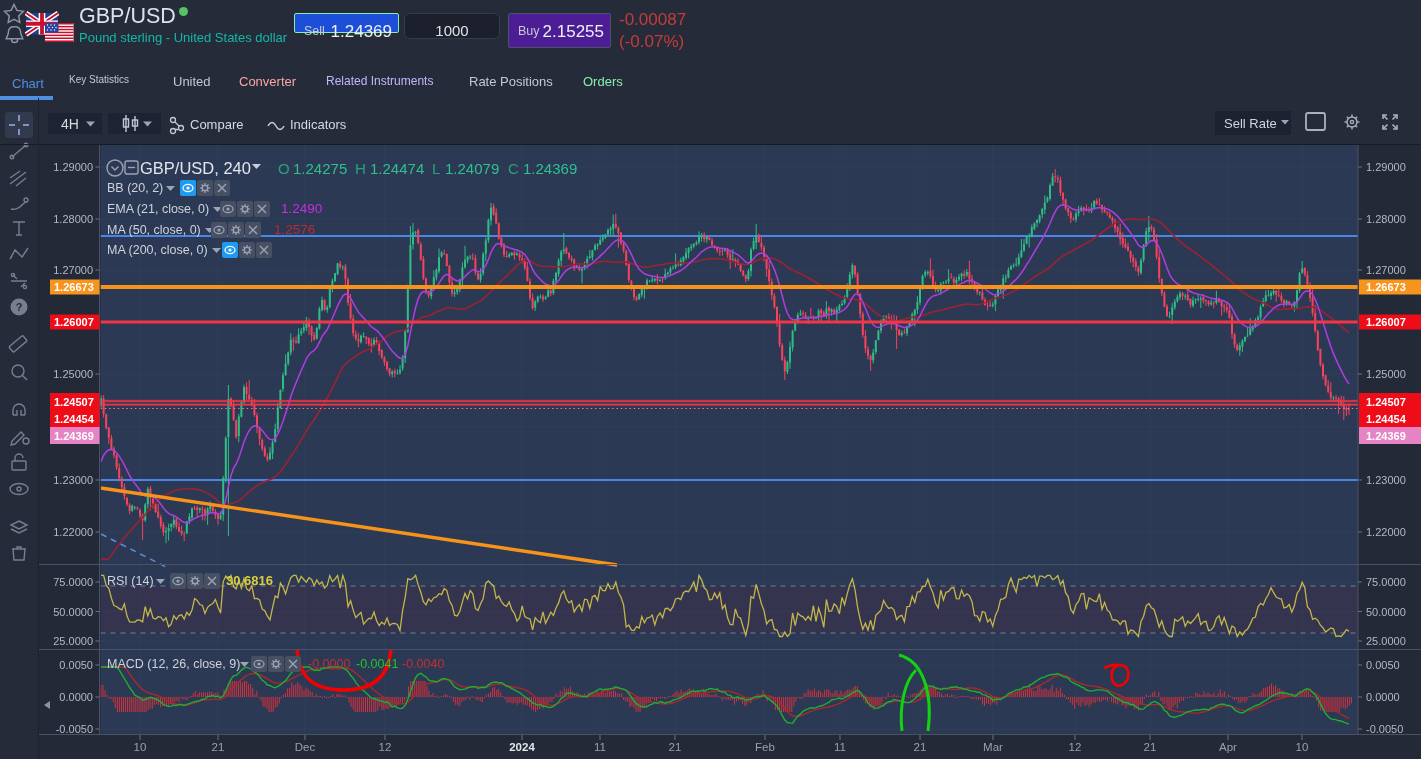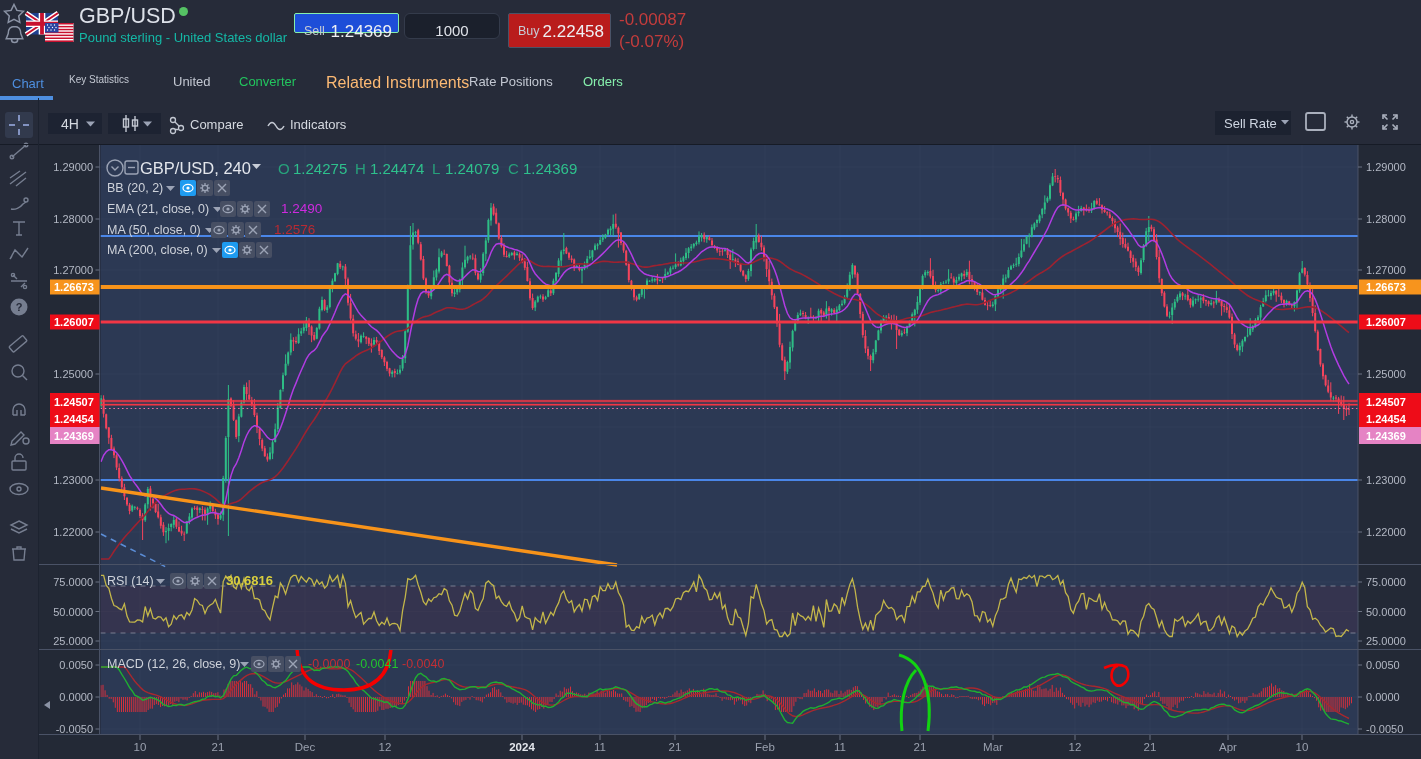--- a/index.html
+++ b/index.html
@@ -42,32 +42,32 @@
 </g>
 </svg>
 <div class="abs" style="left:79px;top:4px;font-size:21.5px;font-weight:normal;color:#dde1e9;letter-spacing:0px">GBP/USD</div>
 <div class="abs" style="left:179px;top:7px;width:9px;height:9px;border-radius:50%;background:#55c264"></div>
 <div class="abs" style="left:79px;top:30px;font-size:13px;color:#14b8a6">Pound sterling - United States dollar</div>
 <div class="abs" style="left:294px;top:13px;width:105px;height:20px;background:#1d4ed8;border:1px solid #86efac;border-radius:2px">
   <span class="abs" style="left:9px;top:10px;font-size:12.5px;color:#c6cbd5">Sell</span>
   <span class="abs" style="right:6px;top:8px;font-size:17px;color:#eef0f4">1.24369</span>
 </div>
 <div class="abs" style="left:404px;top:13px;width:96px;height:26px;background:#1b202c;border:1px solid #343b4b;border-radius:6px;text-align:center;line-height:33px;font-size:15px;color:#dfe2e9">1000</div>
-<div class="abs" style="left:508px;top:13px;width:103px;height:35px;background:#b91c1c;border:1px solid #4a5367;border-radius:2px">
+<div class="abs" style="left:508px;top:13px;width:103px;height:35px;background:#4c1d95;border:1px solid #4a5367;border-radius:2px">
   <span class="abs" style="left:9px;top:10px;font-size:12.5px;color:#c6cbd5">Buy</span>
-  <span class="abs" style="right:6px;top:8px;font-size:17px;color:#eef0f4">2.22458</span>
+  <span class="abs" style="right:6px;top:8px;font-size:17px;color:#eef0f4">2.15255</span>
 </div>
 <div class="abs" style="left:619px;top:9px;font-size:17px;color:#c33c3c;line-height:22px">-0.00087<br>(-0.07%)</div>
 
 <div class="abs" style="left:12px;top:76px;font-size:13px;color:#4e8fe0">Chart</div>
 <div class="abs" style="left:0px;top:96px;width:53px;height:3.5px;background:#4e8fe0"></div>
 <div class="abs" style="left:69px;top:74px;font-size:10px;color:#c3c8d2">Key Statistics</div>
 <div class="abs" style="left:173px;top:74px;font-size:13px;color:#c3c8d2">United</div>
-<div class="abs" style="left:239px;top:74px;font-size:13px;color:#22c55e">Converter</div>
-<div class="abs" style="left:326px;top:74px;font-size:16px;color:#fdba74">Related Instruments</div>
+<div class="abs" style="left:239px;top:74px;font-size:13px;color:#fca5a5">Converter</div>
+<div class="abs" style="left:326px;top:74px;font-size:12px;color:#c4b5fd">Related Instruments</div>
 <div class="abs" style="left:469px;top:74px;font-size:13px;color:#c3c8d2">Rate Positions</div>
 <div class="abs" style="left:583px;top:74px;font-size:13px;color:#86efac">Orders</div>
 
 <svg class="abs" style="left:0;top:98px" width="1421" height="47" viewBox="0 0 1421 47" xmlns="http://www.w3.org/2000/svg" font-family="Liberation Sans, sans-serif">
 <rect x="48" y="15" width="54" height="21" fill="#1d2332"></rect>
 <rect x="108" y="15" width="53" height="21" fill="#1d2332"></rect>
 <text x="61" y="31" font-size="14" fill="#d5d9e0">4H</text>
 <path d="M86 23.5l4.5 5 4.5-5Z" fill="#9ba3b5"></path>
 <g stroke="#c3c8d2" stroke-width="1.4" fill="none">
 <line x1="126" y1="17" x2="126" y2="34"></line>

